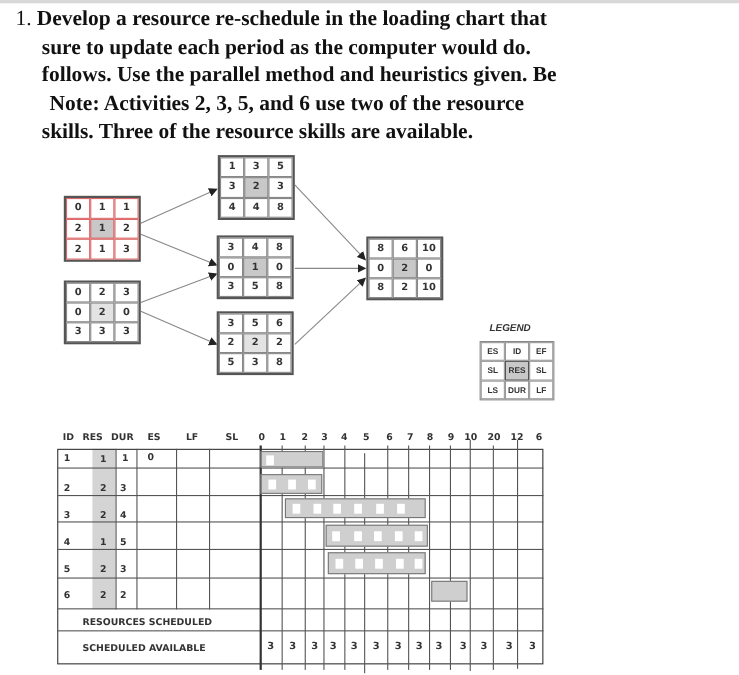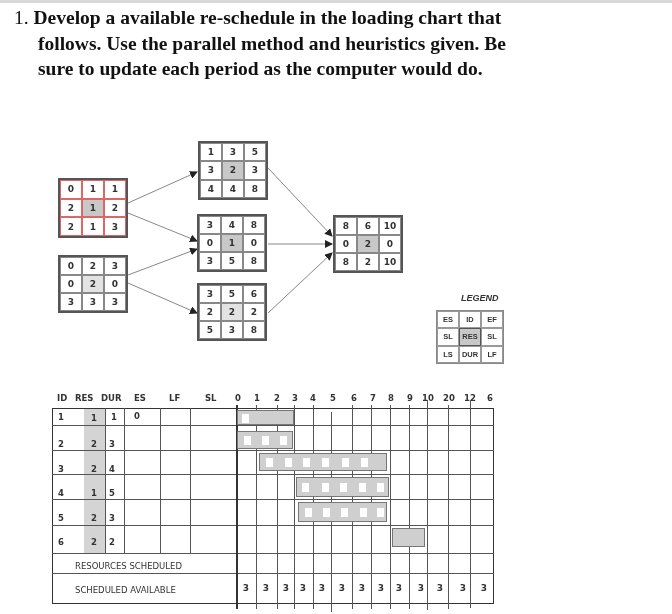--- a/index.html
+++ b/index.html
@@ -11,49 +11,51 @@
   .indent { padding-left: 24px; }
   .indent2 { padding-left: 31px; }
 
   
   .node { position: absolute; border: 2px solid #555; background: #fff; display: grid; grid-template-columns: repeat(3, 1fr); grid-template-rows: repeat(3, 1fr); box-sizing: border-box; }
   .node .c { border: 1px solid #888; font-size: 9px; font-weight: bold; display: flex; align-items: center; justify-content: center; color: #333; font-family: "DejaVu Sans", sans-serif; }
   .node .c.res { background: #c8c8c8; }
   .node .c.res.light { background: #e3e3e3; }
   .node.red .c { border-color: #d66; }
 
-  .legend-title { position: absolute; left: 445px; top: 293px; font-size: 9px; font-style: italic; font-weight: bold; color: #333; margin-left: 16px; }
+  .legend-title { position: absolute; left: 445px; top: 293px; font-size: 9px; font-style: italic; font-weight: bold; color: #333; }
   .legend { position: absolute; left: 436px; top: 310px; width: 66px; height: 52px; border: 1px solid #888; display: grid; grid-template-columns: repeat(3, 1fr); grid-template-rows: repeat(3, 1fr); }
   .legend .c { border: 1px solid #999; font-size: 7.5px; font-weight: bold; display: flex; align-items: center; justify-content: center; color: #333; }
   .legend .c.res { background: #c8c8c8; border: 1.5px solid #555; }
 
   svg.arrows { position: absolute; left: 0; top: 0; width: 672px; height: 614px; pointer-events: none; }
 
   
   .hdr { position: absolute; top: 393px; font-size: 8.5px; font-weight: bold; color: #333; font-family: "DejaVu Sans", sans-serif; }
   .tick { position: absolute; top: 393px; font-size: 8.5px; font-weight: bold; color: #333; font-family: "DejaVu Sans", sans-serif; transform: translateX(-50%); }
   .chart { position: absolute; left: 52px; top: 408px; width: 442px; height: 196px; border: 1.5px solid #333; box-sizing: border-box; }
   .hline { position: absolute; height: 1px; background: #555; }
   .vline { position: absolute; width: 1px; background: #555; }
   .cell { position: absolute; font-size: 8.5px; font-weight: bold; color: #333; font-family: "DejaVu Sans", sans-serif; }
   .rescol { position: absolute; left: 84px; top: 408px; width: 21px; height: 146px; background: #d4d4d4; }
   .bar { position: absolute; background: #cfcfcf; border: 1.5px solid #777; box-sizing: border-box; }
   .bar .blk { position: absolute; top: 3px; width: 7px; height: 9px; background: #fff; }
-  .footlbl { position: absolute; font-size: 8.5px; font-weight: normal; color: #333; font-family: "DejaVu Sans", sans-serif; }
+  .footlbl { position: absolute; font-size: 8.5px; font-weight: bold; color: #333; font-family: "DejaVu Sans", sans-serif; }
   .avail { position: absolute; top: 583px; font-size: 9px; font-weight: bold; color: #333; transform: translateX(-50%); font-family: "DejaVu Sans", sans-serif; }
 </style>
 </head>
 <body>
 
 <div class="topbar"></div>
 
 <div class="prompt">
-  <div class="line"><span class="num">1.</span> <span>Develop a available re-schedule in the loading chart that</span></div>
+  <div class="line"><span class="num">1.</span> <span>Develop a resource re-schedule in the loading chart that</span></div>
+  <div class="line indent">sure to update each period as the computer would do.</div>
   <div class="line indent">follows.  Use the parallel method and heuristics given.  Be</div>
-  <div class="line indent">sure to update each period as the computer would do.</div>
+  <div class="line indent2">Note:  Activities 2, 3, 5, and 6 use two of the resource</div>
+  <div class="line indent">skills.  Three of the resource skills are available.</div>
 </div>
 
 <svg class="arrows">
   <defs>
     <marker id="ah" markerWidth="8" markerHeight="8" refX="7" refY="4" orient="auto">
       <path d="M0,0 L8,4 L0,8 z" fill="#222"></path>
     </marker>
   </defs>
   <line x1="128" y1="203" x2="197" y2="172" stroke="#888" stroke-width="1" marker-end="url(#ah)"></line>
   <line x1="128" y1="213" x2="197" y2="241" stroke="#888" stroke-width="1" marker-end="url(#ah)"></line>

